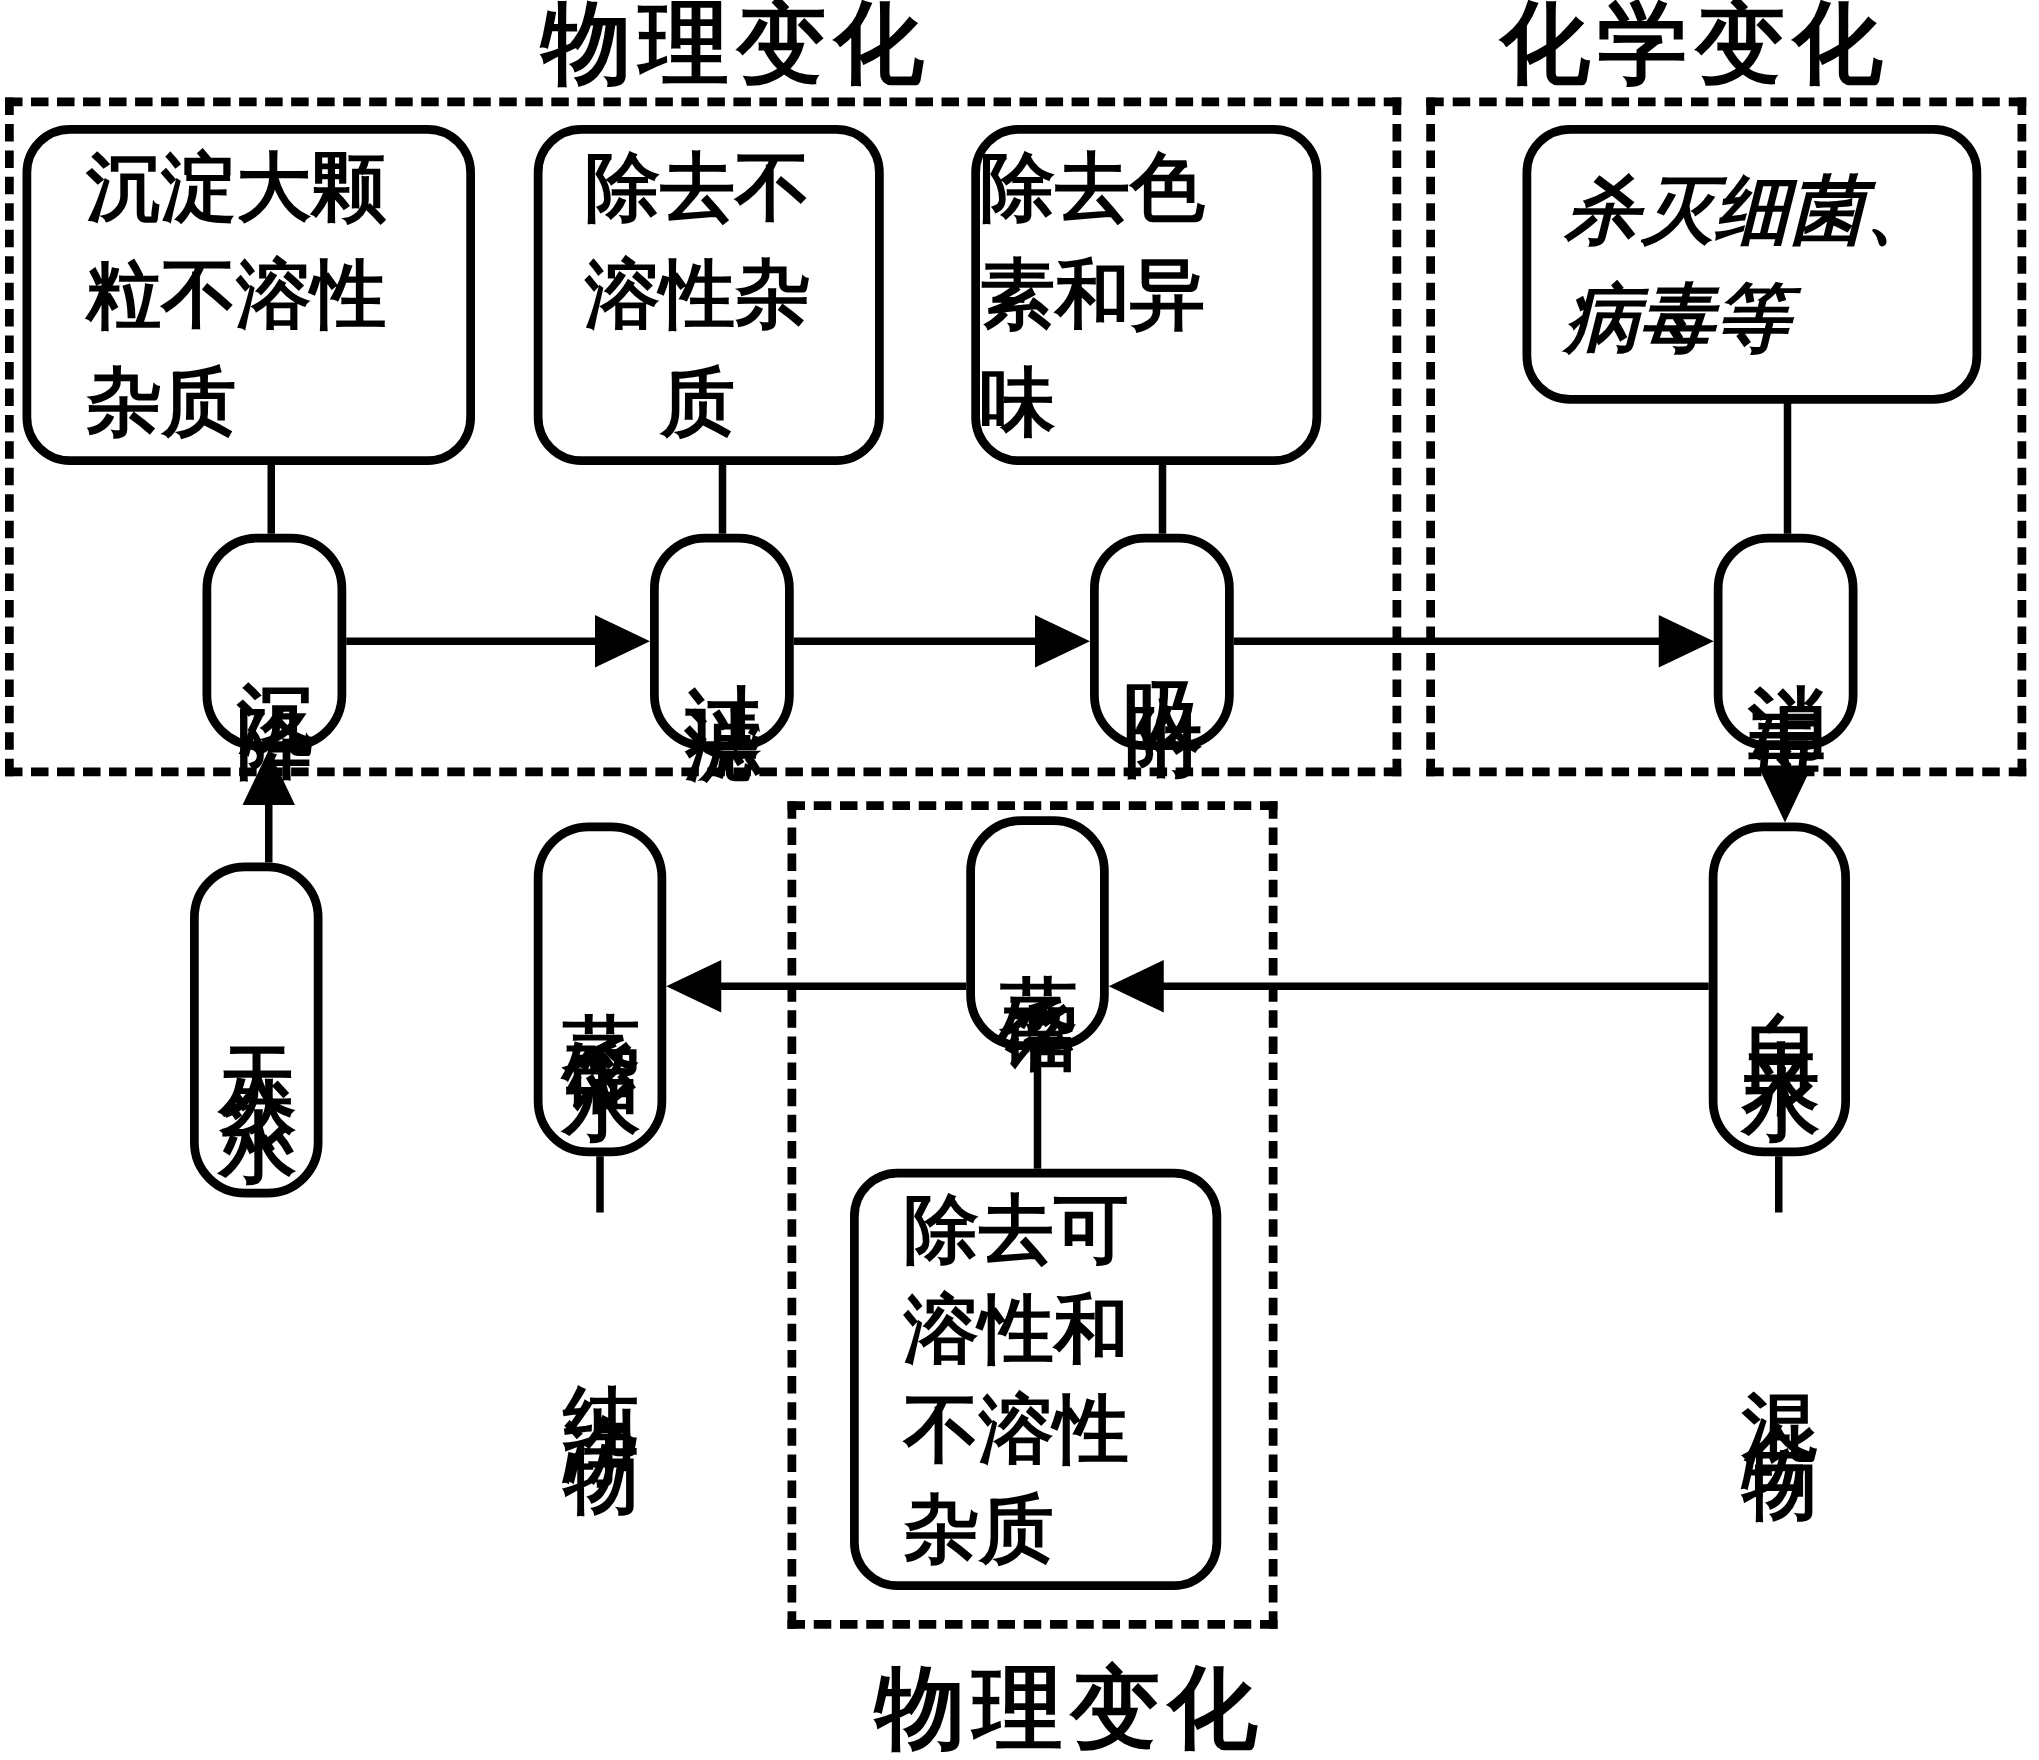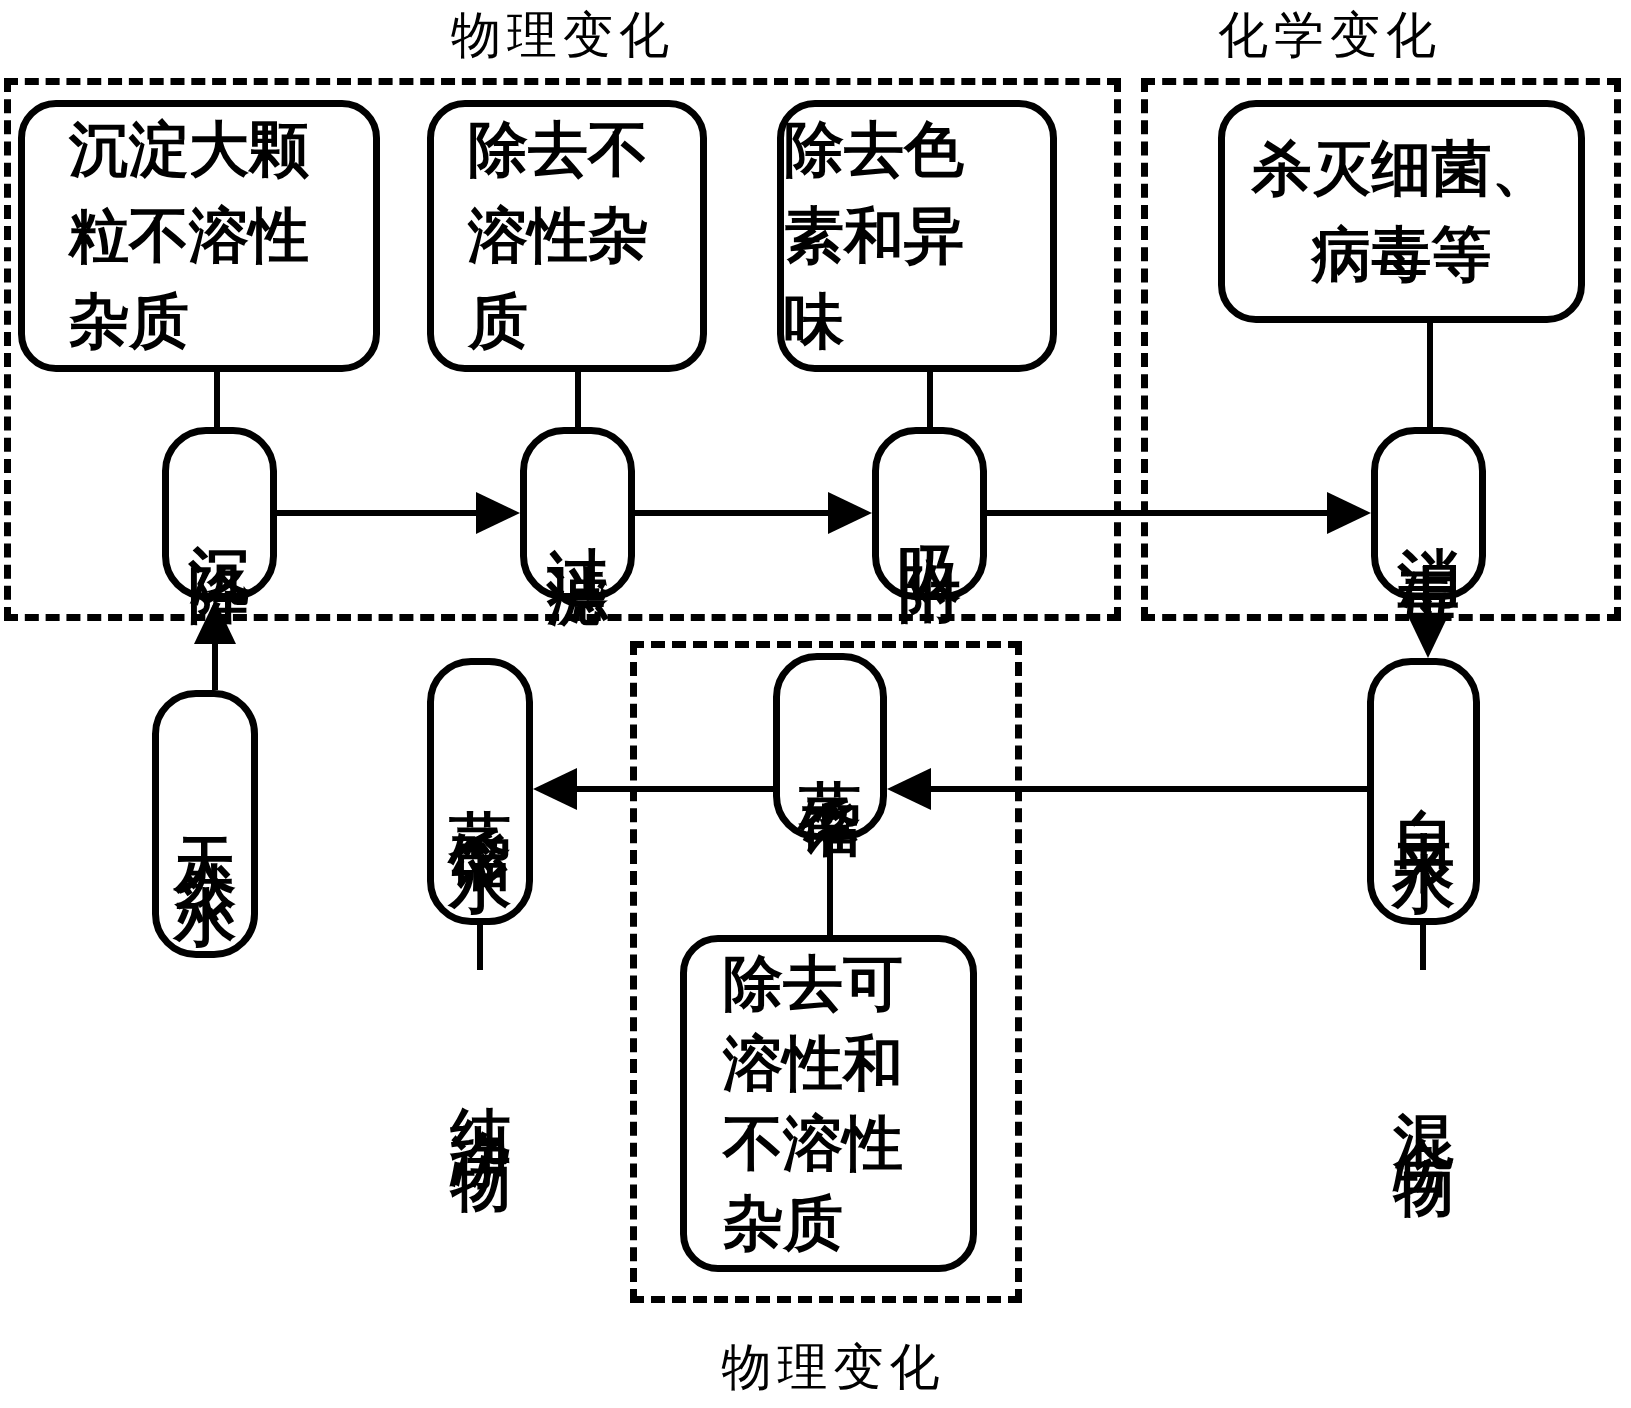--- a/index.html
+++ b/index.html
@@ -2,21 +2,21 @@
 <html><head>
 <meta charset="utf-8">
 <style>
   html,body{margin:0;padding:0;background:#ffffff;}
   .canvas{
     position:relative;width:1631px;height:1408px;background:#ffffff;
     font-family:"Liberation Serif", serif;color:#000;
   }
   .abs{position:absolute;box-sizing:border-box;}
   .title{
-    font-size:50px;font-weight:normal;letter-spacing:6px;
+    font-size:72px;font-weight:bold;letter-spacing:6px;
     text-align:center;white-space:nowrap;line-height:70px;
   }
   .dashed-box{border:7px dashed #000;background:transparent;}
   .desc-box{
     border:7px solid #000;border-radius:38px;background:#fff;
     display:flex;align-items:center;
     font-size:60px;font-weight:bold;white-space:pre-line;
   }
   .lh3{line-height:86px;}
   .lh4{line-height:80px;font-family:Liberation Serif, serif;}
@@ -47,27 +47,27 @@
   <div class="abs title" style="left:1200px;top:0px;width:260px;">化学变化</div>
   <div class="abs title" style="left:700px;top:1332px;width:267px;">物理变化</div>
 
   <div class="abs dashed-box" style="left:4px;top:78px;width:1117px;height:543px;"></div>
   <div class="abs dashed-box" style="left:1141px;top:78px;width:480px;height:543px;"></div>
   <div class="abs dashed-box" style="left:630px;top:641px;width:392px;height:662px;"></div>
 
   <div class="abs desc-box lh3" style="left:18px;top:100px;width:362px;height:272px;padding-left:44px;">沉淀大颗
 粒不溶性
 杂质</div>
-  <div class="abs desc-box lh3" style="left:427px;top:100px;width:280px;height:272px;padding-left:34px;">除去不
+  <div class="abs desc-box lh3" style="left:427px;top:100px;width:280px;height:272px;padding-left:34px;text-align:center;">除去不
 溶性杂
 质</div>
   <div class="abs desc-box lh3" style="left:777px;top:100px;width:280px;height:272px;">除去色
 素和异
 味</div>
-  <div class="abs desc-box lh3" style="left:1218px;top:100px;width:367px;height:223px;justify-content:center;text-align:center;">杀灭细菌、
+  <div class="abs desc-box lh3" style="left:1218px;top:100px;width:367px;height:223px;justify-content:center;font-style:italic;">杀灭细菌、
 病毒等</div>
 
   <div class="abs desc-box lh4" style="left:680px;top:935px;width:297px;height:337px;padding-left:36px;">除去可
 溶性和
 不溶性
 杂质</div>
 
   <div class="abs pill" style="left:162px;top:427px;width:115px;height:173px;">沉降</div>
   <div class="abs pill" style="left:520px;top:427px;width:115px;height:173px;">过滤</div>
   <div class="abs pill" style="left:872px;top:427px;width:115px;height:173px;">吸附</div>

